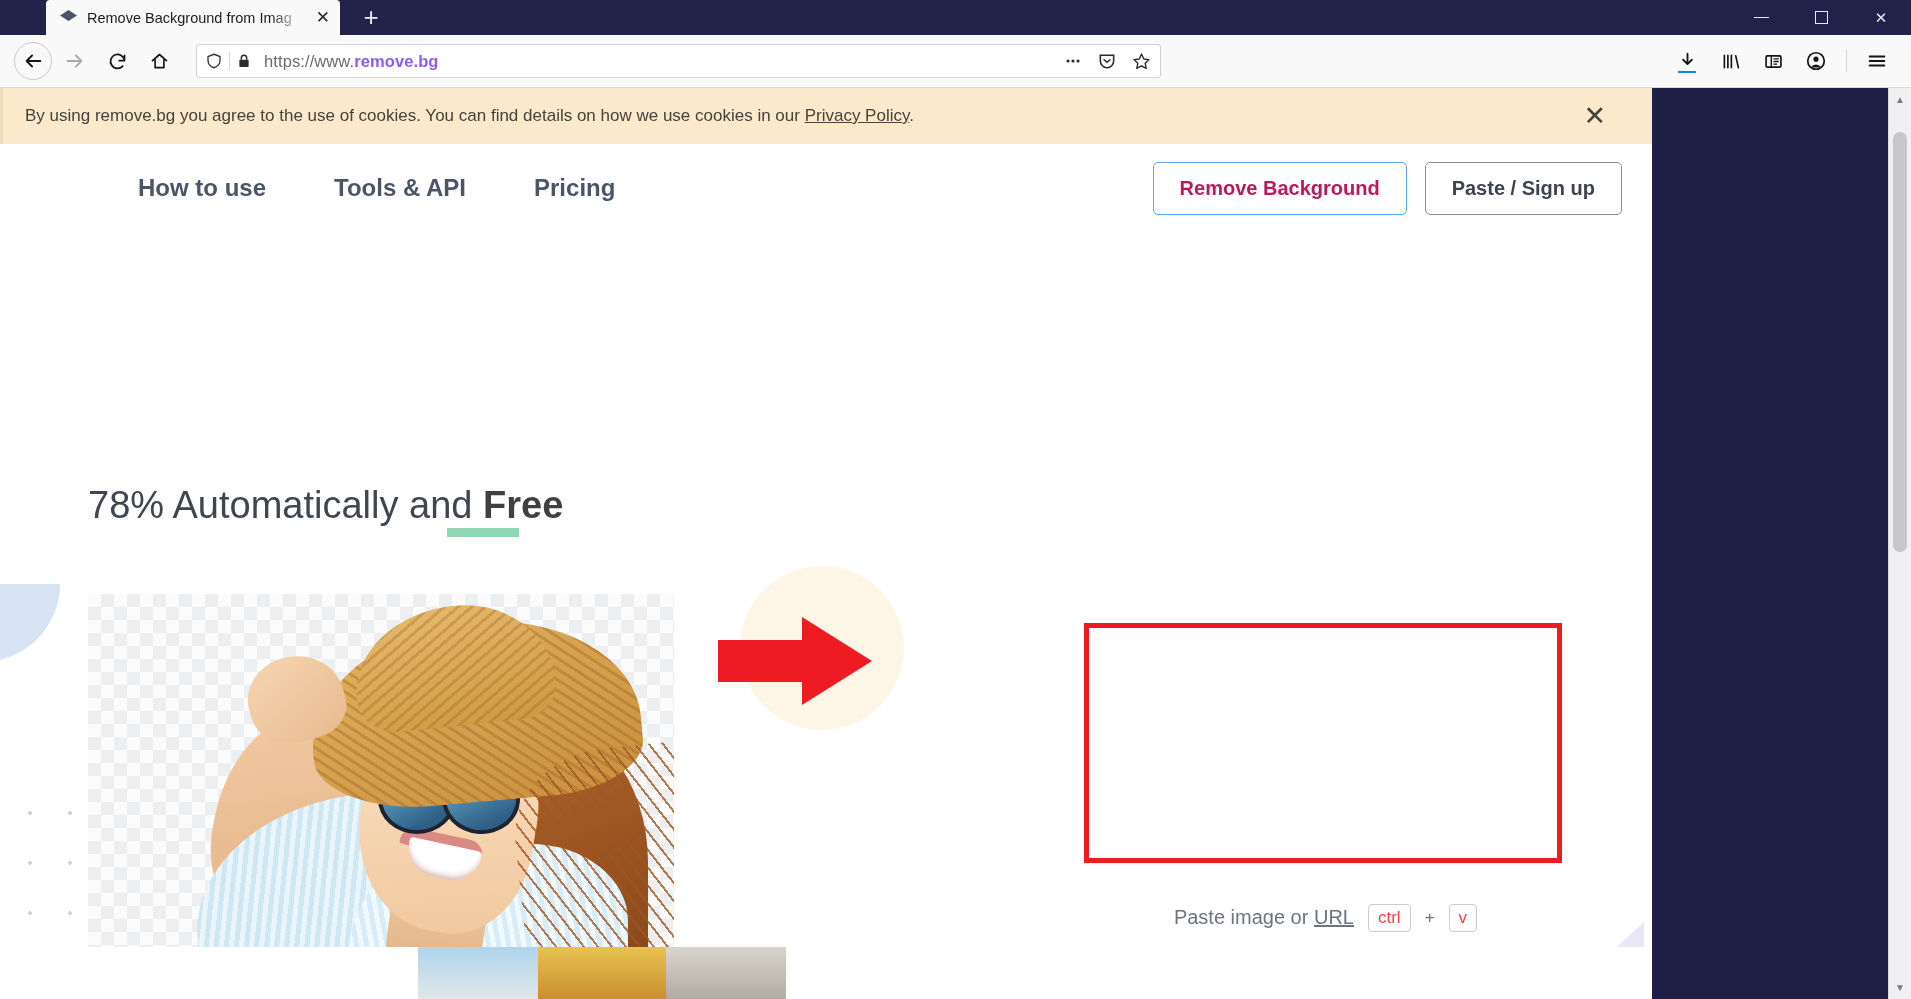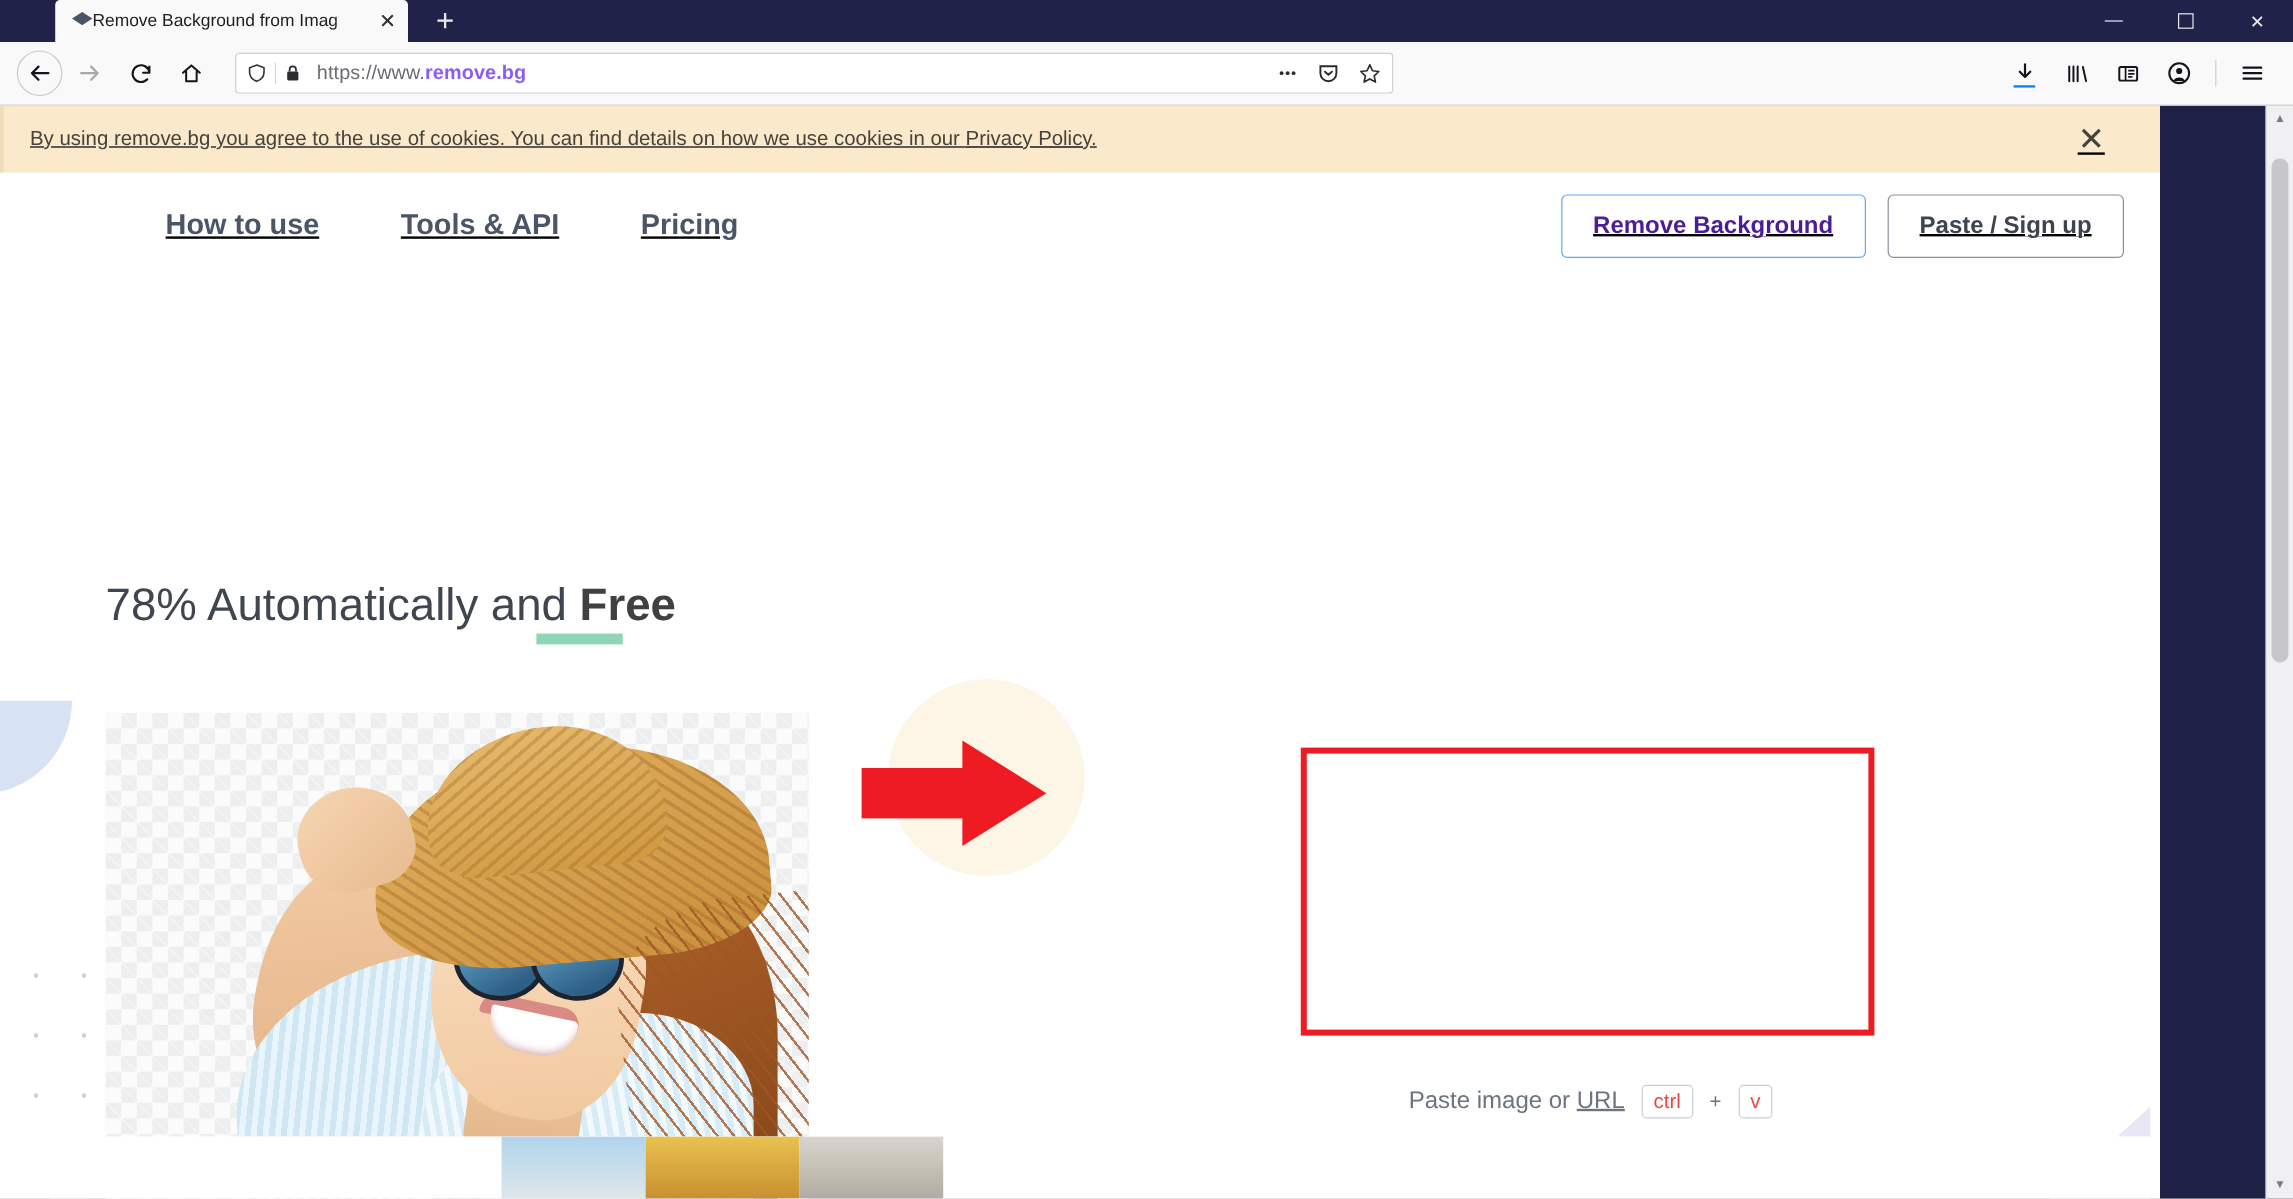--- a/index.html
+++ b/index.html
@@ -15,21 +15,21 @@
 
   .titlebar {
     height: 35px; background:#21224a; position:relative;
     display:flex; align-items:flex-end;
   }
   .tab {
     margin-left: 46px;
     width: 294px; height: 35px;
     background:#f9f9fa;
     border-radius: 4px 4px 0 0;
-    display:flex; align-items:center; 
+    display:flex; align-items:center; gap:10px;
     padding: 0 10px 0 14px;
     position:relative;
   }
   .tab-favicon { width:17px; height:17px; position:relative; flex:none; }
   .tab-favicon .d1, .tab-favicon .d2 {
     position:absolute; left:0; width:17px; height:9px;
     background:#4a5568; transform: skewY(0);
   }
   .tab-favicon .d1 { top:1px; clip-path: polygon(50% 0, 100% 50%, 50% 100%, 0 50%); height:11px; background:#4a5568; }
   .tab-favicon .d2 { top:6px; clip-path: polygon(50% 0, 100% 50%, 50% 100%, 0 50%); height:11px; background:#aeb4be; z-index:-1;}
@@ -78,22 +78,22 @@
   .navbar-right { display:flex; align-items:center; gap:3px; margin-left:auto; }
   .navbar-right .tb {
     width:40px; height:38px; display:flex; align-items:center; justify-content:center;
     color:#0c0c0d; cursor:pointer; position:relative;
   }
   .dl-underline { position:absolute; bottom:7px; left:11px; width:18px; height:2.5px; background:#0a84ff; }
   .tb-sep { width:1px; height:22px; background:#d0d0d6; margin:0 7px; }
 
   
   .viewport {
-    position:absolute; left:0; top:88px; width:1800px; height:911px;
-    background:#fff; overflow:hidden;text-decoration:underline;
+    position:absolute; left:0; top:88px; width:1652px; height:911px;
+    background:#fff; overflow:hidden;
   }
   
   .cookiebar {
     height:56px; background:#fae9cb; display:flex; align-items:center;
     padding:0 22px; border-left:3px solid #f0dcb8;
   }
   .cookiebar .txt { font-size:17px; color:#46423c; }
   .cookiebar .txt a { color:#46423c; text-decoration:underline; }
   .cookie-x {
     margin-left:auto; font-size:27px; color:#46423c; font-weight:300;
@@ -119,21 +119,21 @@
   .mainnav { display:flex; align-items:center; gap:0; margin-left:72px; }
   .mainnav a {
     font-size:24px; color:#4a5568; font-weight:600; text-decoration:none;
     padding: 8px 34px; cursor:pointer; white-space:nowrap;
   }
   .header-actions { margin-left:auto; display:flex; align-items:center; gap:18px; }
   .btn-outline {
     height:53px; padding:0 26px; display:flex; align-items:center;
     border-radius:5px; font-size:20px; font-weight:700; cursor:pointer; background:#fff;
   }
-  .btn-removebg { border:1.5px solid #5aa9f5; color:#4c1d95; }
+  .btn-removebg { border:1.5px solid #5aa9f5; color:#be185d; }
   .btn-login { border:1.5px solid #8b8f98; color:#3d4450; }
 
   
   .hero { position:relative; height:760px; background:#fff; }
 
   .deco-circle {
     position:absolute; left:740px; top:334px; width:164px; height:164px;
     border-radius:50%; background:#fdf6e6;
   }
   .deco-quarter {

